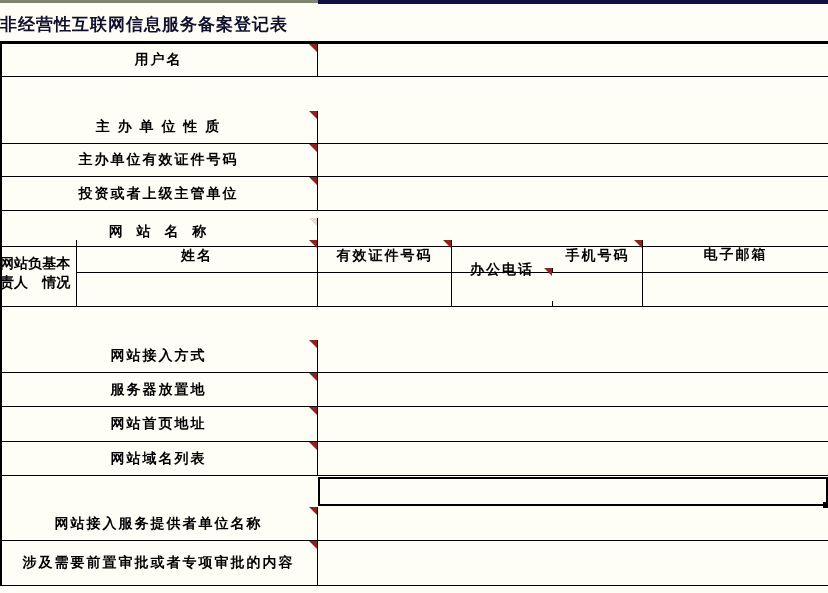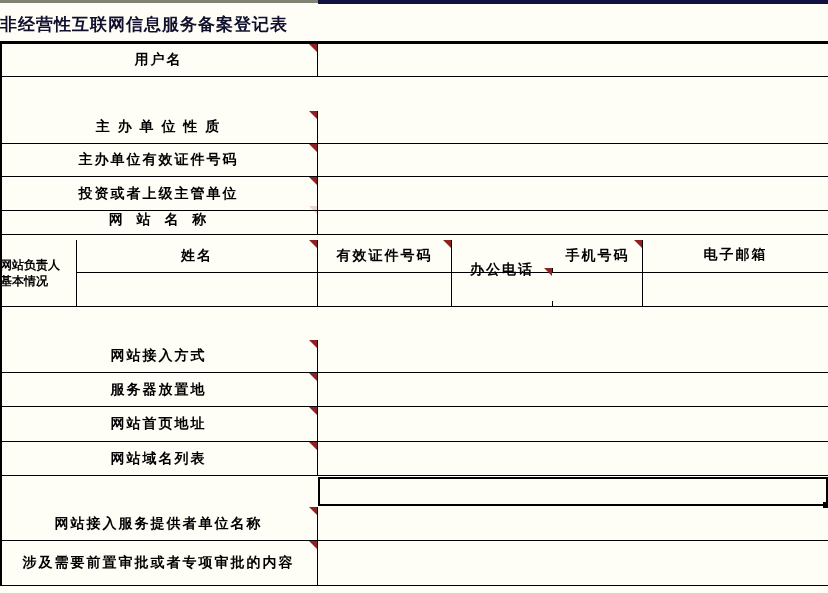--- a/index.html
+++ b/index.html
@@ -33,22 +33,22 @@
   .value-cell{position:relative;flex:1;}
   .flag{
     position:absolute;top:0;right:0;width:0;height:0;
     border-top:8px solid #8e2222;border-left:8px solid transparent;
   }
   .flag.faint{opacity:0.18;}
   
   .contact-label{
     position:absolute;left:0;top:240px;width:77px;height:67px;box-sizing:border-box;
     border-right:1px solid #000;border-bottom:1px solid #000;
-    display:flex;flex-direction:column;align-items:flex-start;justify-content:center;
-    font-size:12px;font-weight:bold;line-height:1.35;
+    display:flex;flex-direction:row;align-items:center;justify-content:center;
+    font-size:14px;font-weight:bold;line-height:1.35;
   }
   .contact-row{
     position:absolute;left:77px;width:751px;box-sizing:border-box;
     border-bottom:1px solid #000;display:flex;
   }
   .contact-cell{
     position:relative;box-sizing:border-box;border-right:1px solid #000;
     display:flex;align-items:center;justify-content:center;
   }
   .contact-cell.last{border-right:none;}
@@ -102,21 +102,21 @@
   </div>
 
   <div class="row" style="top:177px;height:34px">
     <div class="label-cell">
       <span class="label-text">投资或者上级主管单位</span>
       <span class="flag"></span>
     </div>
     <div class="value-cell"></div>
   </div>
 
-  <div class="row" style="top:206px;height:29px">
+  <div class="row" style="top:218px;height:29px">
     <div class="label-cell">
       <span class="label-text">网  站  名  称</span>
       <span class="flag faint"></span>
     </div>
     <div class="value-cell"></div>
   </div>
 
   <div class="contact-label">
     <span>网站负责人</span>
     <span>基本情况</span>

